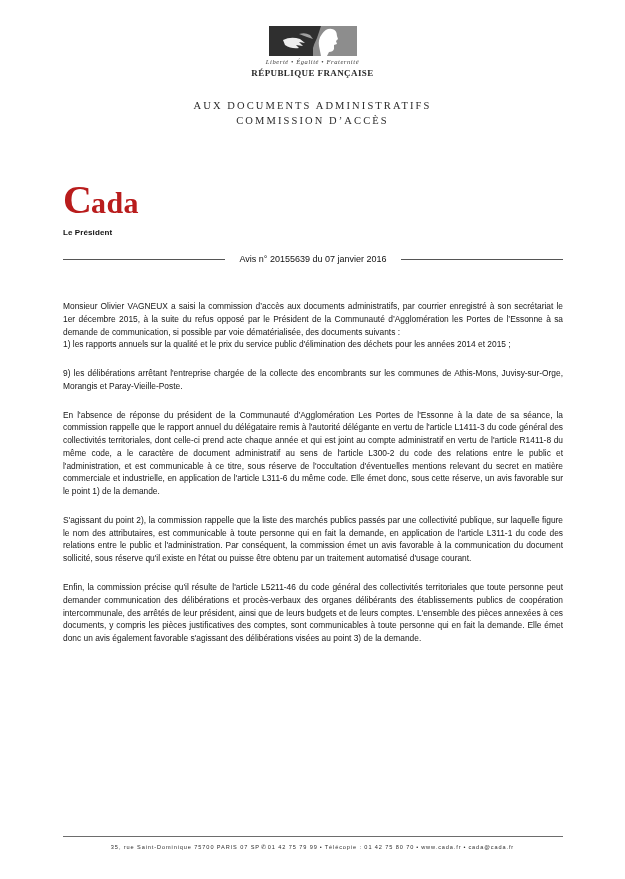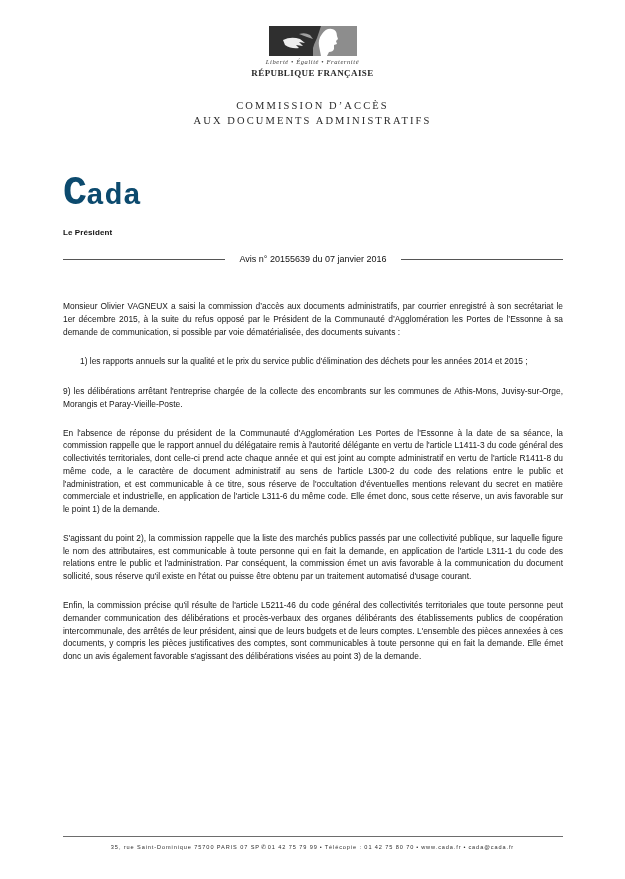--- a/index.html
+++ b/index.html
@@ -62,24 +62,24 @@
     font-size: 10.5px;
     letter-spacing: 2.1px;
     color: #2b2b2b;
     line-height: 1.45;
   }
 
   
   .cada-logo {
     position: absolute;
     left: 63px;
-    top: 174px;
-    font-family: Liberation Mono, monospace;
+    top: 180px;
+    font-family: Liberation Serif, serif;
     font-weight: bold;
-    color: #0c4a6e;
+    color: #b91c1c;
     line-height: 1;
     white-space: nowrap;
   }
   .cada-logo .big-c {
     font-size: 40px;
     letter-spacing: -1px;
     vertical-align: baseline;
   }
   .cada-logo .rest {
     font-size: 30px;
@@ -135,21 +135,21 @@
     margin: 16px 0 11px 0;
   }
   .para.tight {
     margin-bottom: 0;
   }
   .para-list {
     font-size: 8.4px;
     line-height: 1.52;
     text-align: justify;
     color: #161616;
-    margin: 17px;
+    margin: 0;
   }
 
   
   .footer-rule {
     position: absolute;
     left: 63px;
     top: 836px;
     width: 500px;
     height: 1px;
     background: #6d6d6d;
@@ -185,22 +185,22 @@
       <path d="M52 30 L50 20 Q49 13 53 8 Q57 2 63 3 Q68 4 68 10 L69 13 L67 15 L68 18 L65 19 L65 23 Q64 26 60 26 L58 30 Z" fill="#ffffff"></path>
       <path d="M44 0 L52 0 L48 12 Q45 18 44 22 Z" fill="#2f2f2f"></path>
       <path d="M14 14 Q22 10 31 13 L36 17 L30 16 L34 20 L27 19 L30 22 Q22 23 16 19 Z" fill="#ffffff" opacity="0.92"></path>
       <path d="M30 8 Q36 6 41 9 L44 13 L38 11 Z" fill="#ffffff" opacity="0.55"></path>
     </svg>
     <div class="motto">Liberté • Égalité • Fraternité</div>
     <div class="republique">RÉPUBLIQUE FRANÇAISE</div>
   </div>
 
   <div class="commission-title">
+    <div>AUX DOCUMENTS ADMINISTRATIFS</div>
     <div>COMMISSION D’ACCÈS</div>
-    <div>AUX DOCUMENTS ADMINISTRATIFS</div>
   </div>
 
   <div class="cada-logo">
     <span class="big-c">C</span><span class="rest">ada</span>
   </div>
 
   <div class="president">Le Président</div>
 
   <div class="avis-row">
     <div class="avis-rule"></div>

